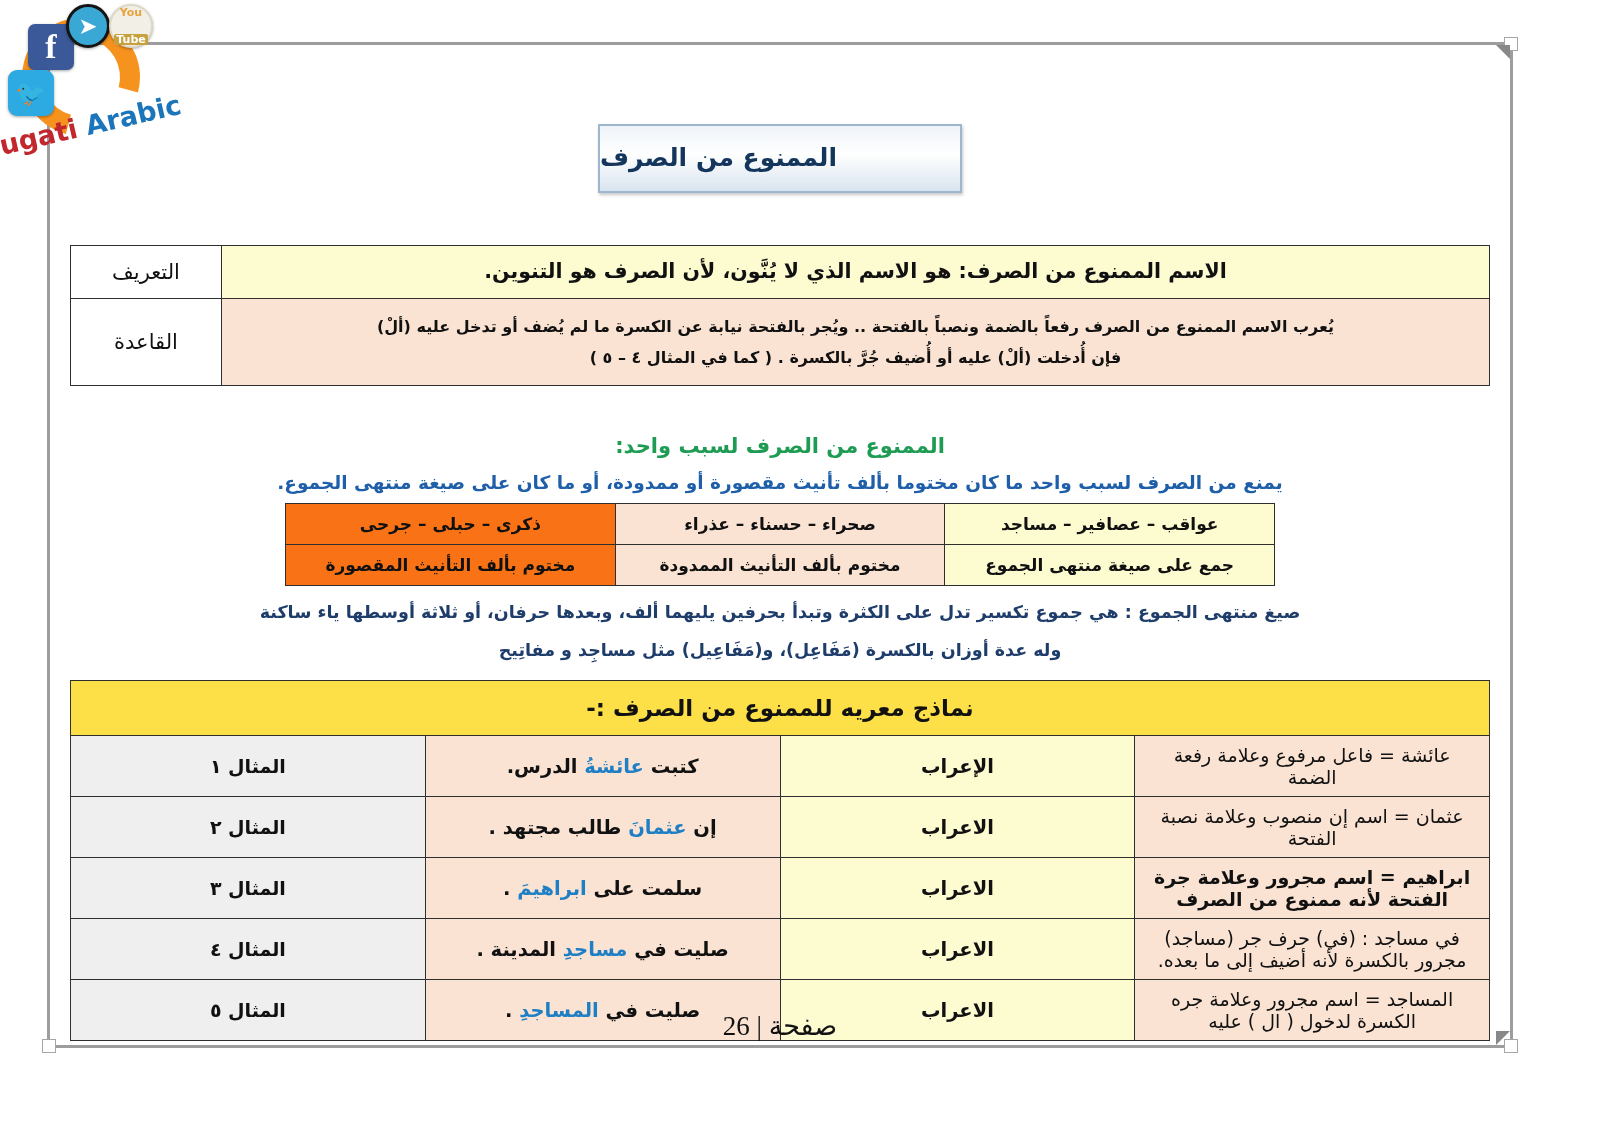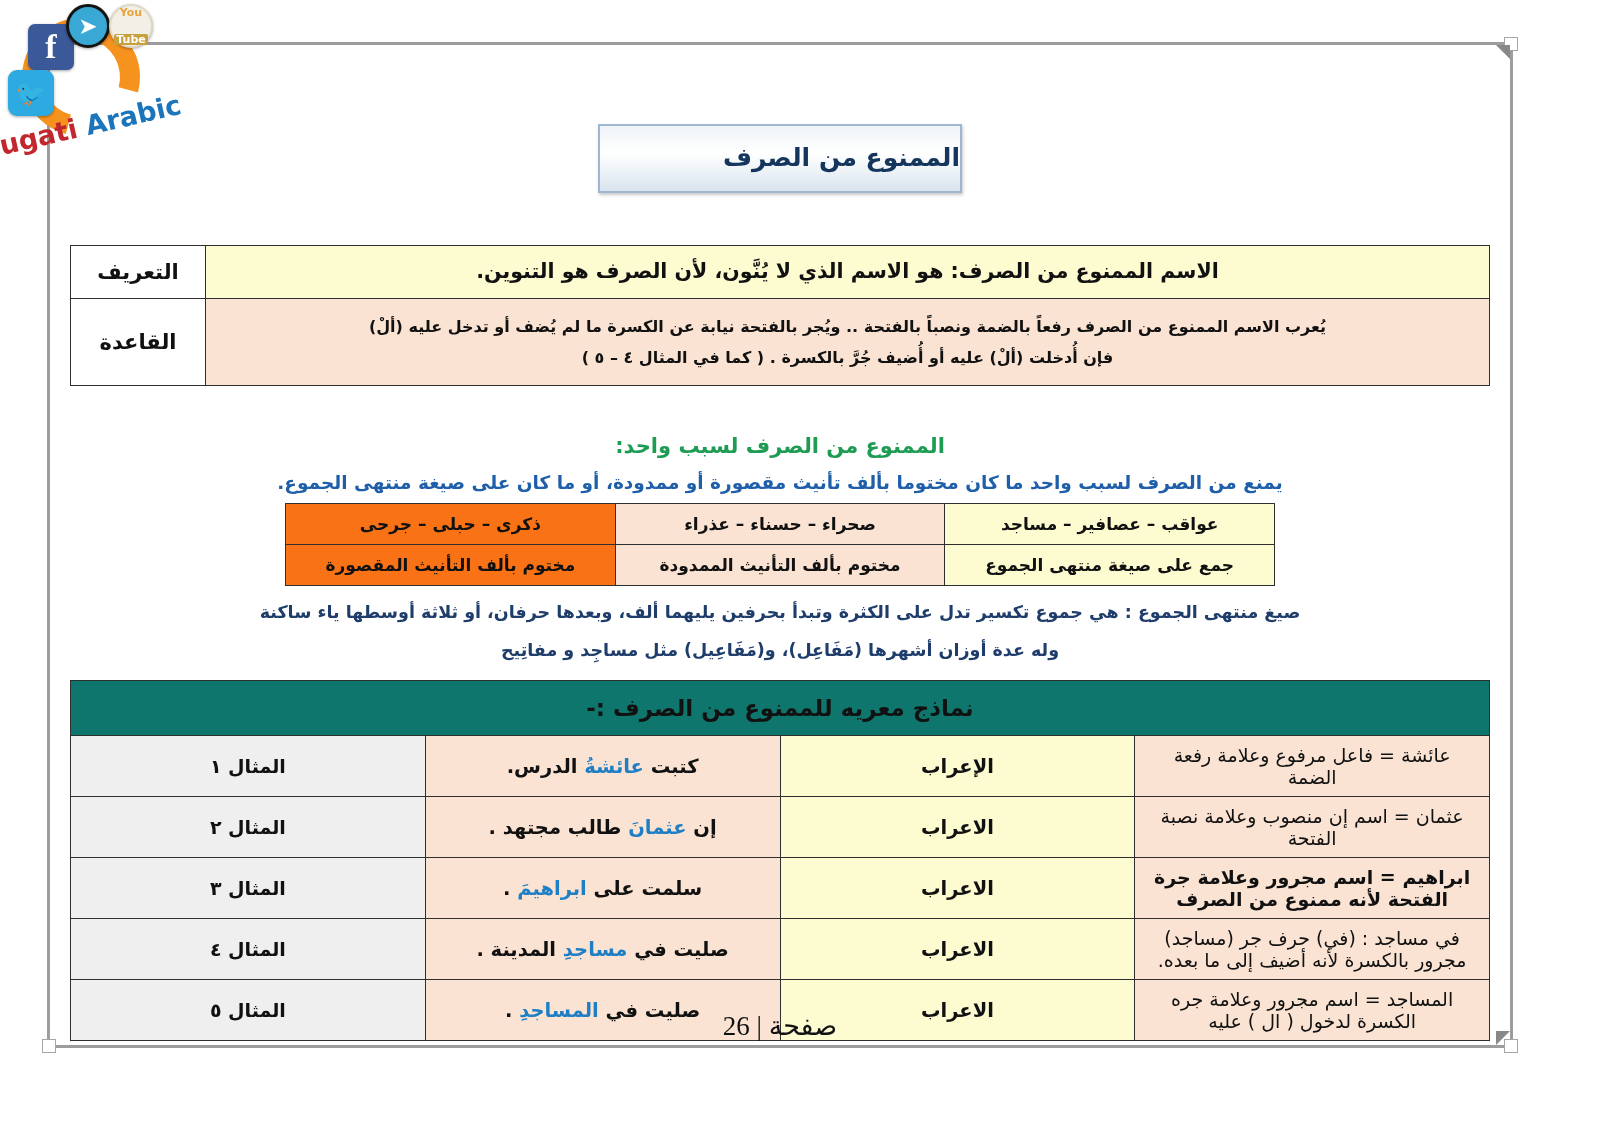--- a/index.html
+++ b/index.html
@@ -163,21 +163,21 @@
   }
 
   #lesson-title-wrap {
     display: flex;
     justify-content: center;
     margin-top: 72px;
   }
   #lesson-title {
     width: 360px;
     padding: 17px 0 19px;
-    text-align: right;
+    text-align: left;
     font-size: 25px;
     font-weight: bold;
     color: #14365c;
     border: 2px solid #9eb6ce;
     background: linear-gradient(to bottom, #eef3f8 0%, #ffffff 42%, #d9e4ef 100%);
     box-shadow: 1px 2px 3px rgba(0,0,0,.22);
   }
 
   table.doc-table {
     border-collapse: collapse;
@@ -190,24 +190,24 @@
   }
 
   
   #def-table {
     margin: 52px 0 0 0;
   }
   #def-table td.label {
     width: 118px;
     text-align: center;
     font-size: 21px;
-    font-weight: bold;
+    font-weight: normal;
     color: #111;
     background: #ffffff;
-    padding: 6px 8px;
+    padding: 6px 16px;
   }
   #def-table td.def-body {
     background: #fdfbd0;
     text-align: center;
     font-size: 20.5px;
     font-weight: bold;
     color: #111;
     padding: 10px 14px;
     line-height: 1.55;
   }
@@ -272,21 +272,21 @@
 
   
   #ex-table {
     margin-top: 20px;
   }
   #ex-table td {
     border: 1px solid #2f2f2f;
     padding: 8px 12px;
   }
   #ex-table td.ex-header {
-    background: #0f766e;
+    background: #fde047;
     text-align: center;
     font-size: 23px;
     font-weight: bold;
     color: #111;
     padding: 14px 0;
     margin-top: 14px;
   }
   #ex-table td.ex-num {
     width: 104px;
     background: #efefef;
@@ -409,21 +409,21 @@
         <tr>
           <td class="c-yellow">جمع على صيغة منتهى الجموع</td>
           <td class="c-peach">مختوم بألف التأنيث الممدودة</td>
           <td class="c-blue">مختوم بألف التأنيث المقصورة</td>
         </tr>
       </tbody>
     </table>
   </div>
 
   <div id="note-1">صيغ منتهى الجموع : هي جموع تكسير تدل على الكثرة وتبدأ بحرفين يليهما ألف، وبعدها حرفان، أو ثلاثة أوسطها ياء ساكنة</div>
-  <div id="note-2">وله عدة أوزان أشهرها (مَفَاعِل)، و(مَفَاعِيل) مثل مساجِد و مفاتِيح</div>
+  <div id="note-2">وله عدة أوزان بالكسرة (مَفَاعِل)، و(مَفَاعِيل) مثل مساجِد و مفاتِيح</div>
 
   <table class="doc-table" id="ex-table">
     <tbody>
       <tr>
         <td class="ex-header" colspan="4">نماذج معريه للممنوع من الصرف :-</td>
       </tr>
 
       <tr>
         <td class="ex-analysis">عائشة = فاعل مرفوع وعلامة رفعة الضمة</td>
         <td class="ex-tag">الإعراب</td>

